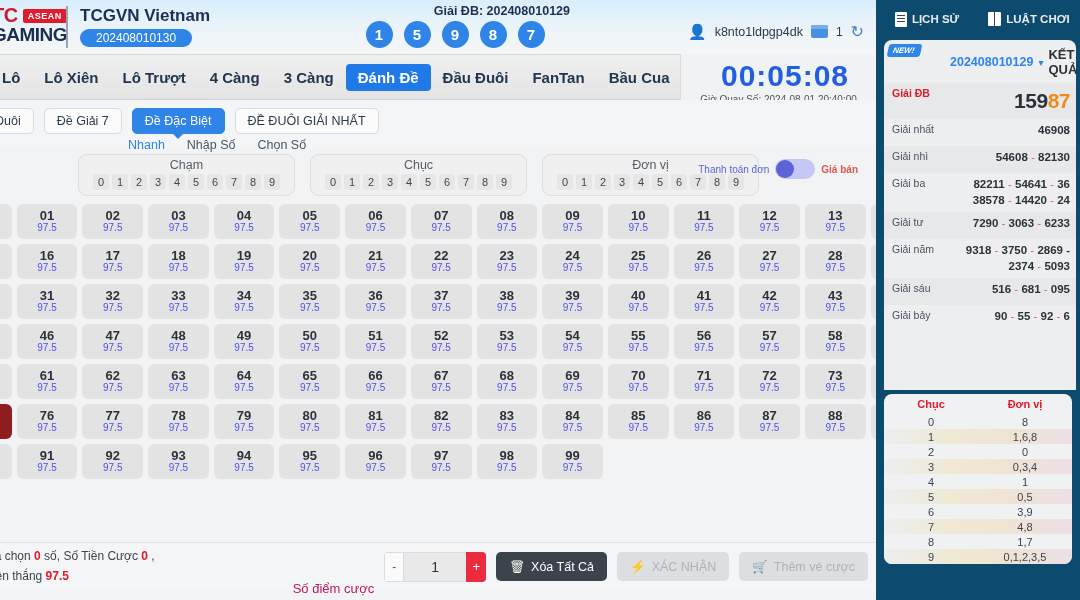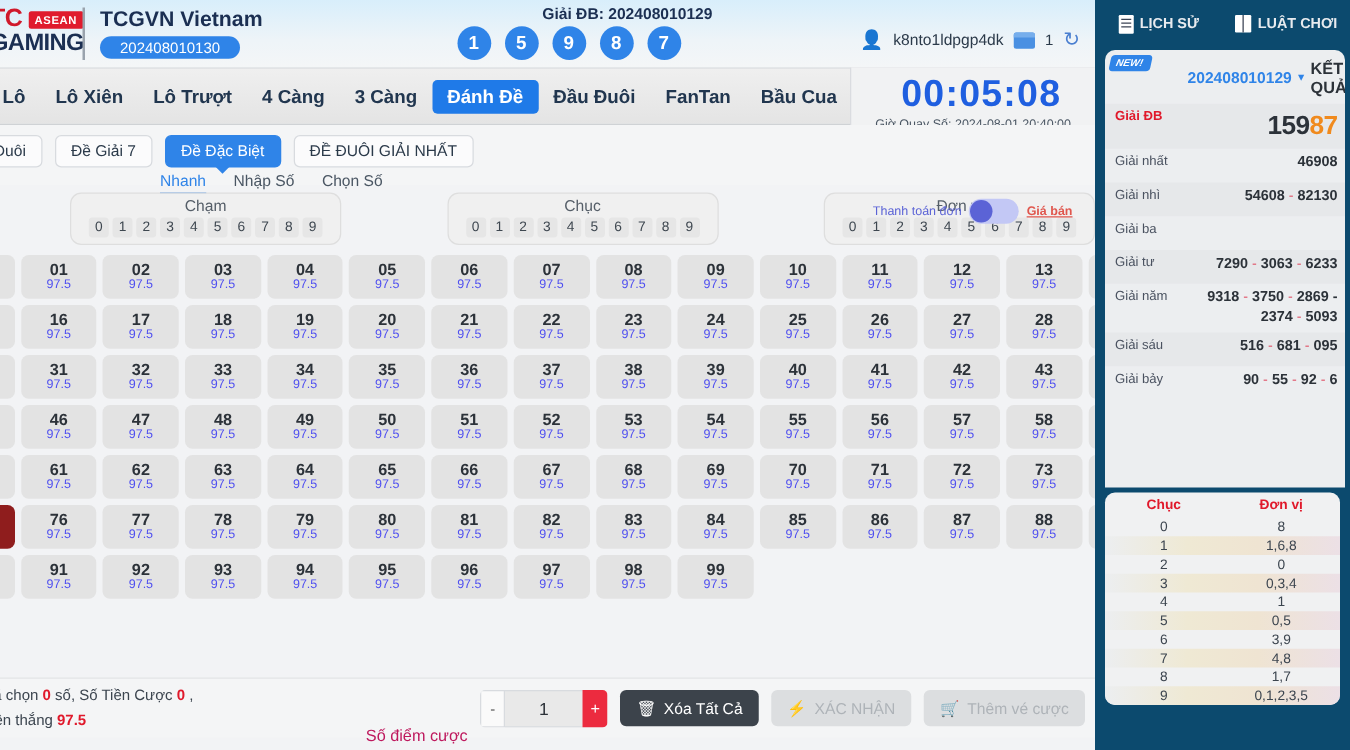--- a/index.html
+++ b/index.html
@@ -88,38 +88,38 @@
   .subtab.active:after{
     content:""; position:absolute; left:50%; margin-left:-6px; bottom:-6px;
     border-left:6px solid transparent;border-right:6px solid transparent;border-top:6px solid #2f84e8;
   }
   .modes { display:flex; gap:22px; margin-left:128px; margin-top:4px; }
   .mode { font-size:12.5px; color:#4a5663; cursor:pointer; padding-bottom:2px; }
   .mode.active { color:#2f84e8; border-bottom:2px solid #2f84e8; }
 
   
   .filterbar { position:relative; height:46px; margin-top:6px; }
-  .filtergroups { display:flex; gap:15px; padding-left:56px;justify-content:space-between; }
+  .filtergroups { display:flex; gap:15px; padding-left:78px; }
   .fgroup {
     background:#f0f0f0; border:1px solid #dedede; border-radius:9px;
     padding:3px 14px 5px; min-width:208px;
   }
   .fgroup-title { text-align:center; font-size:12.5px; color:#555e68; }
   .fdigits { display:flex; gap:3px; justify-content:center; margin-top:2px;}
   .fdigit {
     width:16px; height:16px; border-radius:3px; background:#e6e6e6;
     font-size:11px; color:#3e4750; display:flex; align-items:center; justify-content:center; cursor:pointer;
   }
   .toggle-wrap { position:absolute; right:18px; top:5px; display:flex; align-items:center; gap:6px; }
   .toggle-label { font-size:10px; color:#5b63d6; font-weight:normal; line-height:1.1; text-align:left; }
   .toggle {
     width:40px;height:20px;border-radius:10px;background:#c3c8f5;position:relative;cursor:pointer;
   }
   .toggle:after{content:"";position:absolute;left:1px;top:1px;width:18px;height:18px;border-radius:50%;background:#5b63d6;}
-  .toggle-right { font-size:10px; color:#e0564d; font-weight:bold;text-decoration:underline; }
+  .toggle-right { font-size:10px; color:#e0564d; font-weight:bold; }
 
   
   .gridwrap { padding-left:0; margin-top:4px; }
   .grid { display:grid; grid-template-columns:repeat(15,60.7px); gap:5px 5px; margin-left:-49px; }
   .cell {
     height:35px; background:#e3e3e3; border-radius:6px;
     display:flex; flex-direction:column; align-items:center; justify-content:center; cursor:pointer;
     position:relative;
   }
   .cell .n { font-size:13px; font-weight:bold; color:#2c3239; line-height:1.05; }
@@ -757,20 +757,24 @@
             </div>
           </div>
           <div class="prize-row">
             <div class="prize-name">Giải nhì</div>
             <div class="prize-val">
               <div>54608<span class="sep"> - </span>82130</div>
             </div>
           </div>
           <div class="prize-row">
             <div class="prize-name">Giải ba</div>
+            <div class="prize-val">
+              <div>82211<span class="sep"> - </span>54641<span class="sep"> - </span>36</div>
+              <div>38578<span class="sep"> - </span>14420<span class="sep"> - </span>24</div>
+            </div>
           </div>
           <div class="prize-row">
             <div class="prize-name">Giải tư</div>
             <div class="prize-val">
               <div>7290<span class="sep"> - </span>3063<span class="sep"> - </span>6233</div>
             </div>
           </div>
           <div class="prize-row">
             <div class="prize-name">Giải năm</div>
             <div class="prize-val">

